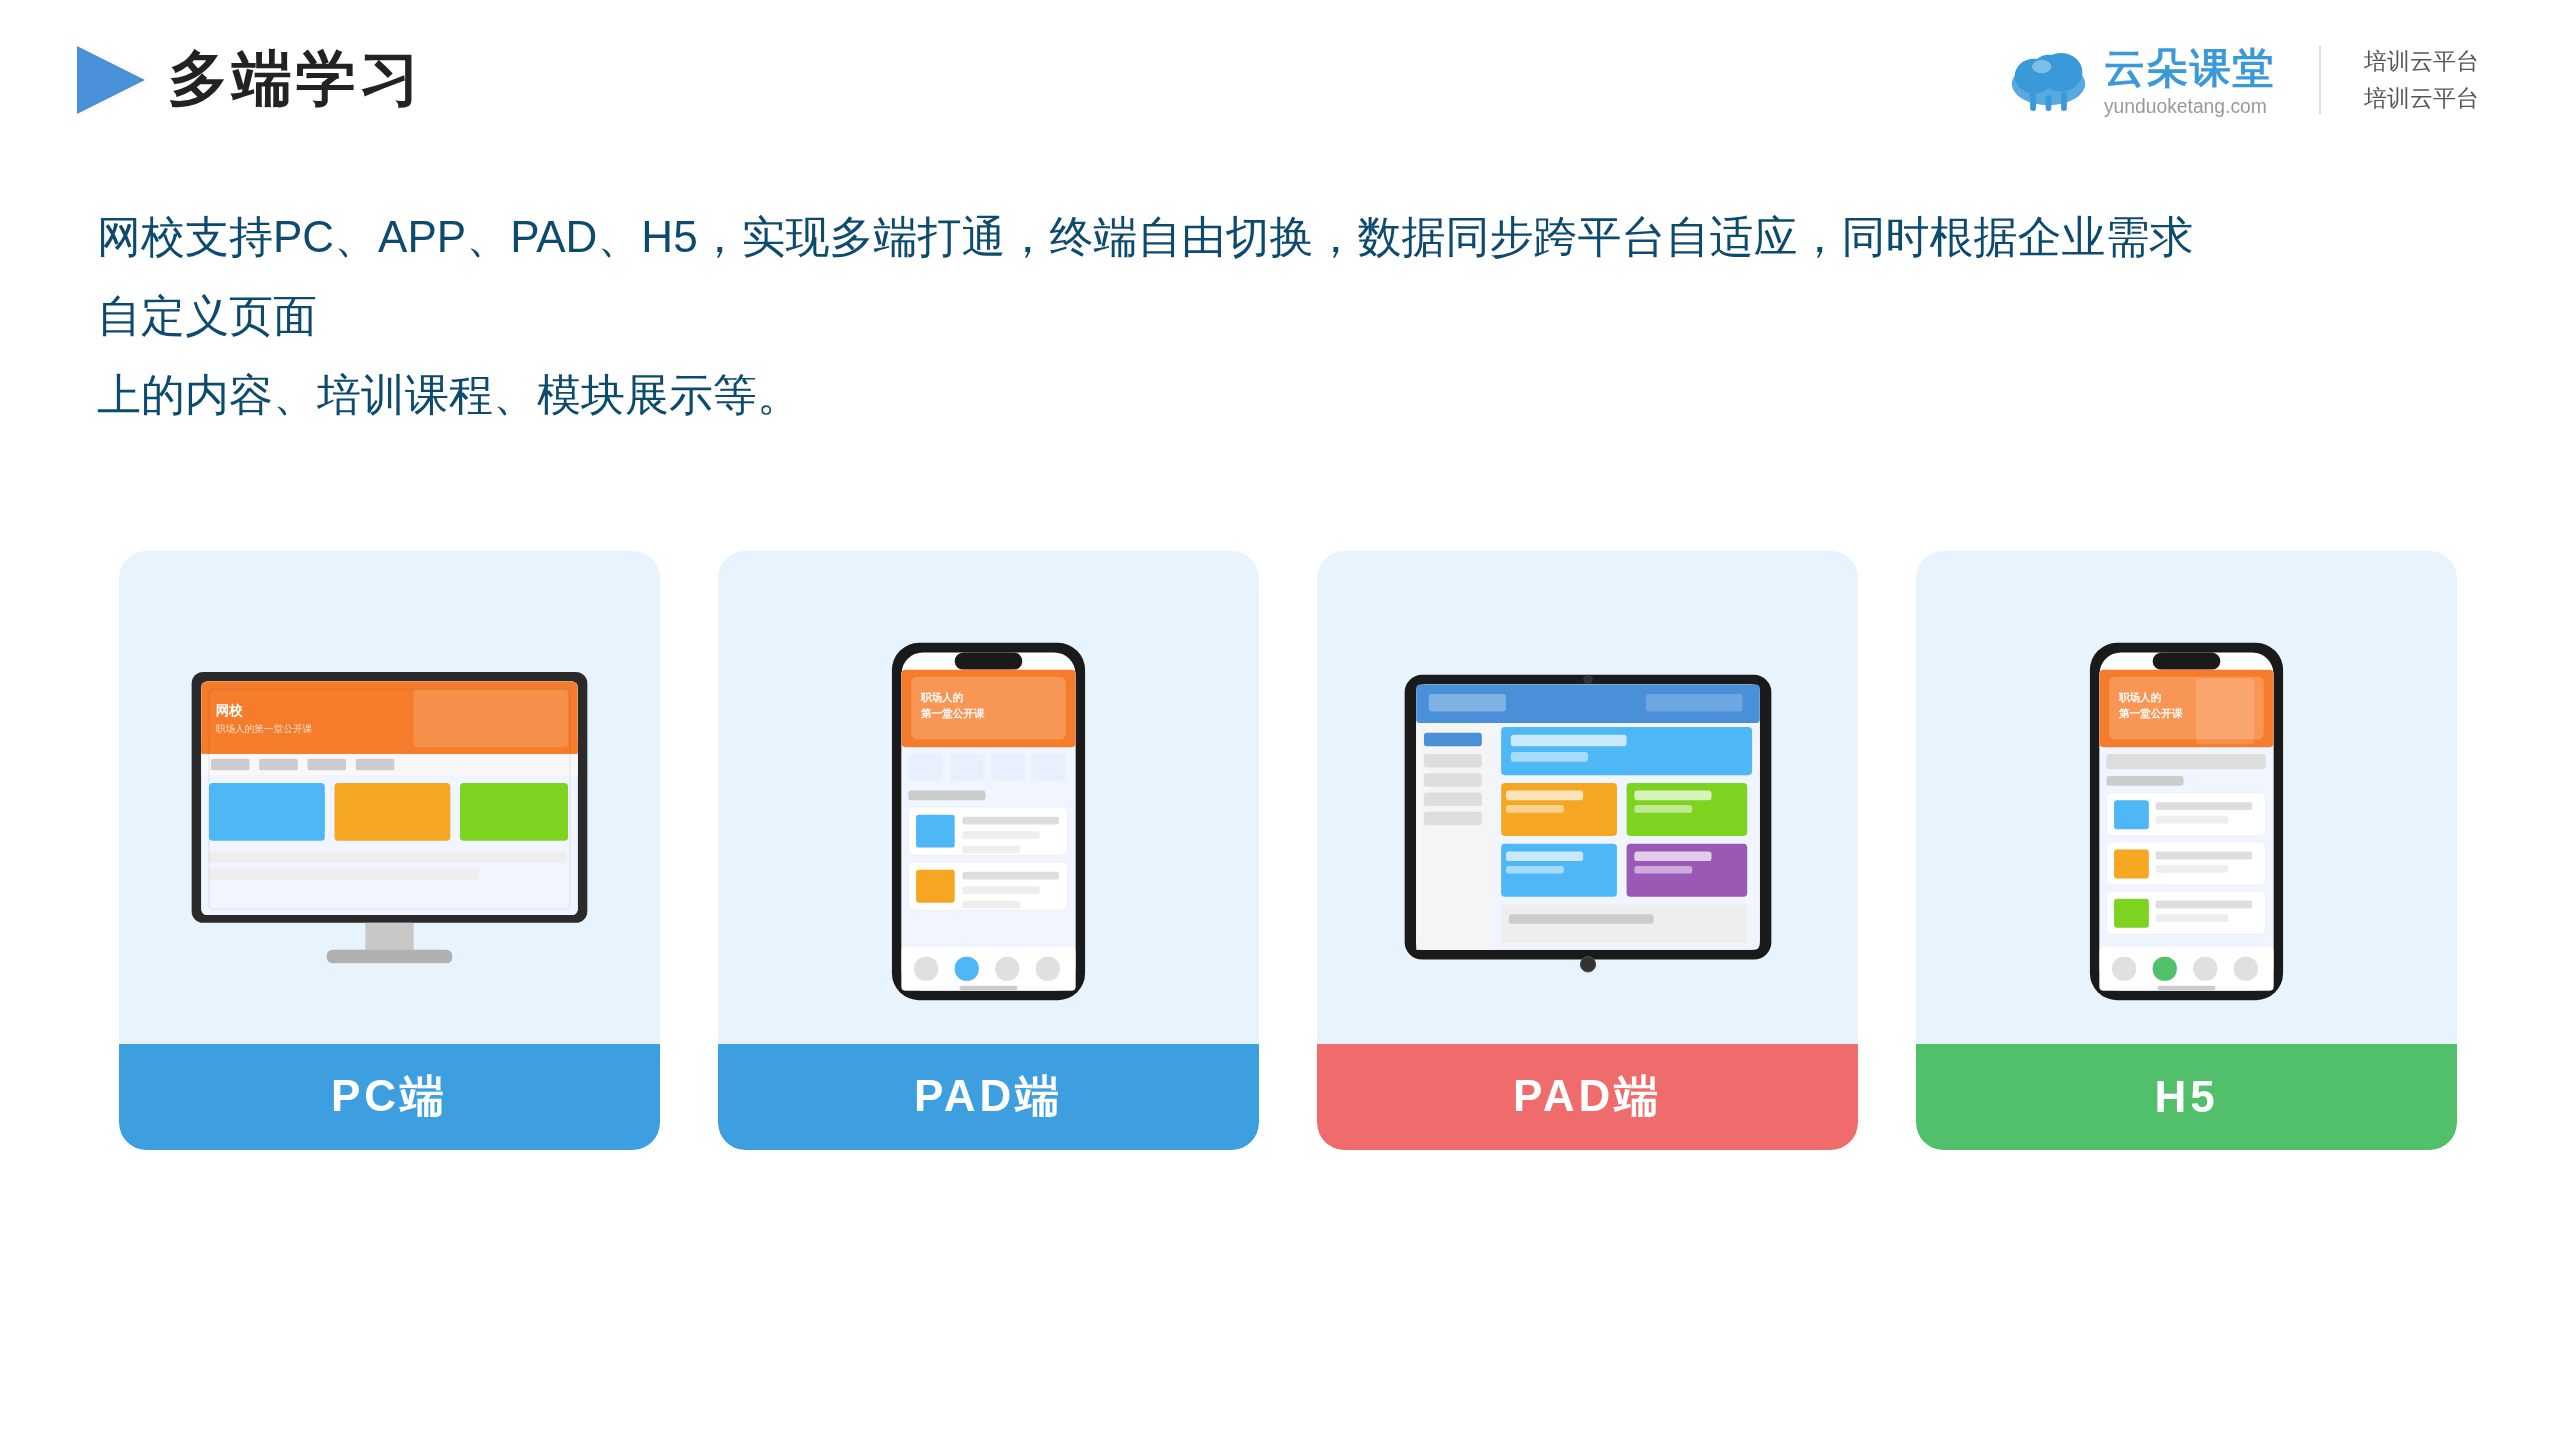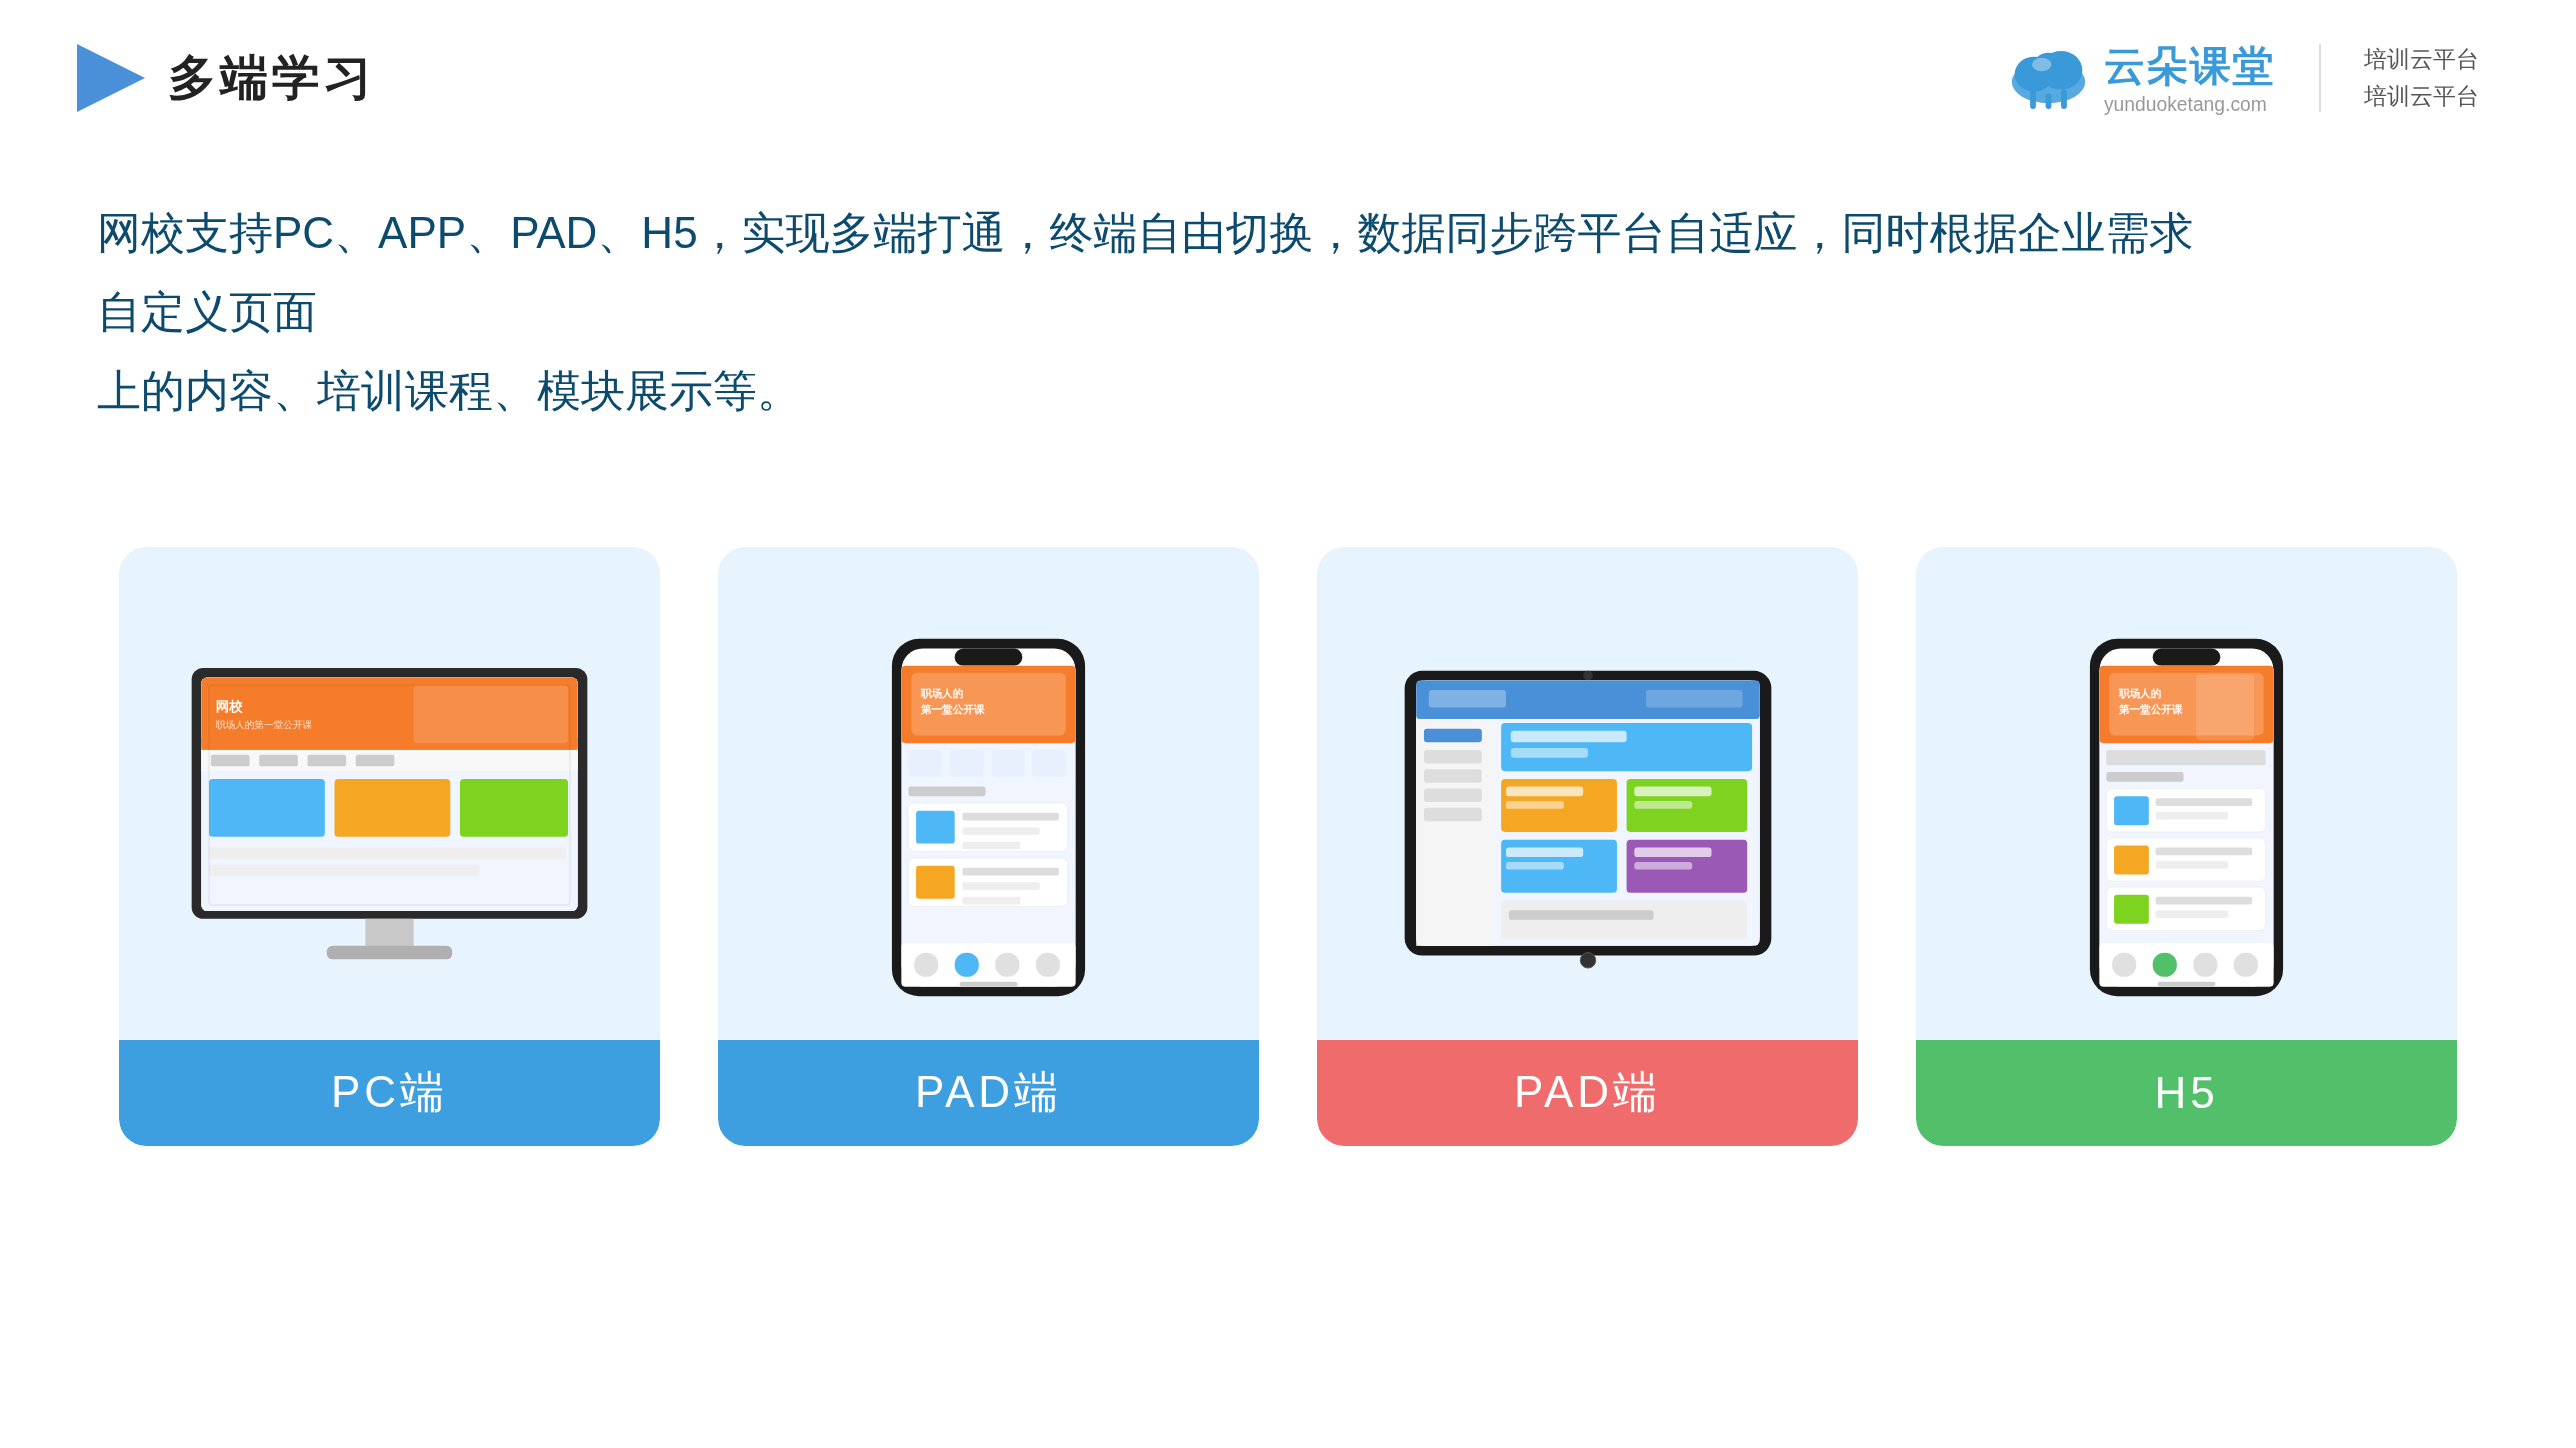--- a/index.html
+++ b/index.html
@@ -22,21 +22,21 @@
     .logo-left {
       display: flex;
       align-items: center;
       gap: 23px;
     }
     .play-icon {
       width: 68px;
       height: 68px;
     }
     .title-text {
-      font-size: 48px;
+      font-size: 60px;
       font-weight: 700;
       color: #222222;
       letter-spacing: 3.9px;
     }
     .logo-right {
       display: flex;
       align-items: center;
       gap: 24px;
     }
     .yundu-logo {
@@ -110,21 +110,21 @@
     }
 
     .card-label {
       width: calc(100% + 58px);
       height: 106px;
       display: flex;
       align-items: center;
       justify-content: center;
       border-radius: 0 0 27px 27px;
       font-size: 44px;
-      font-weight: 400;
+      font-weight: 700;
       color: #ffffff;
       letter-spacing: 3.9px;
       margin: 0 -29px;
     }
 
     .label-blue { background: #3d9fe0; }
     .label-blue-app { background: #3d9fe0; }
     .label-red { background: #f06b6b; }
     .label-green { background: #52c06a; }
   </style>

